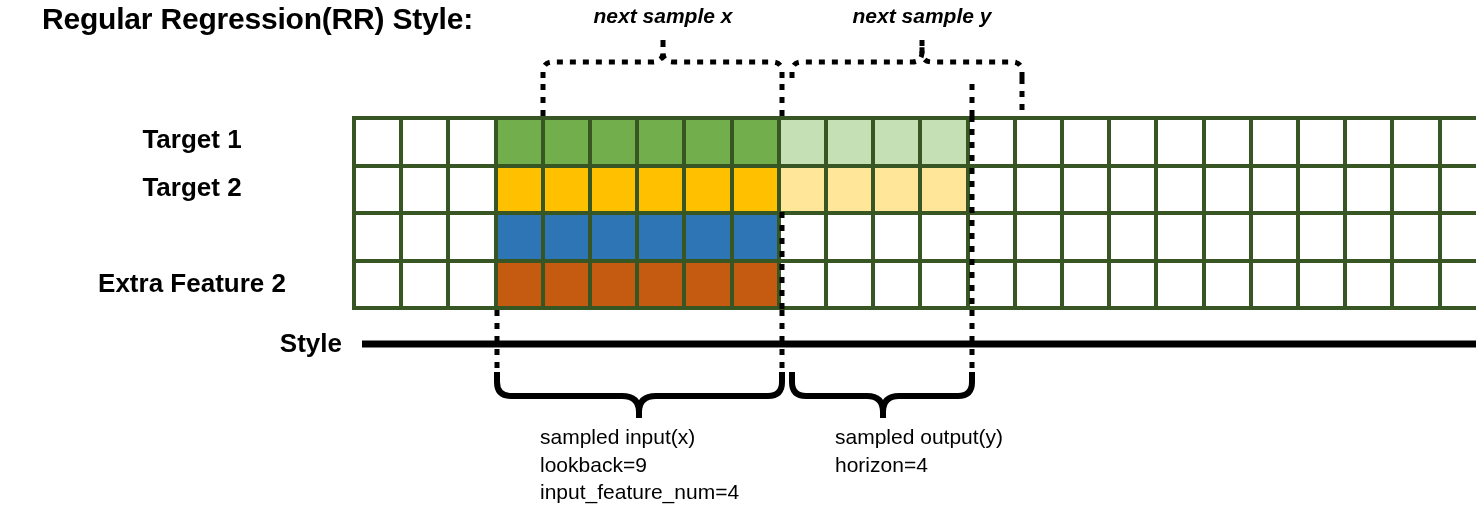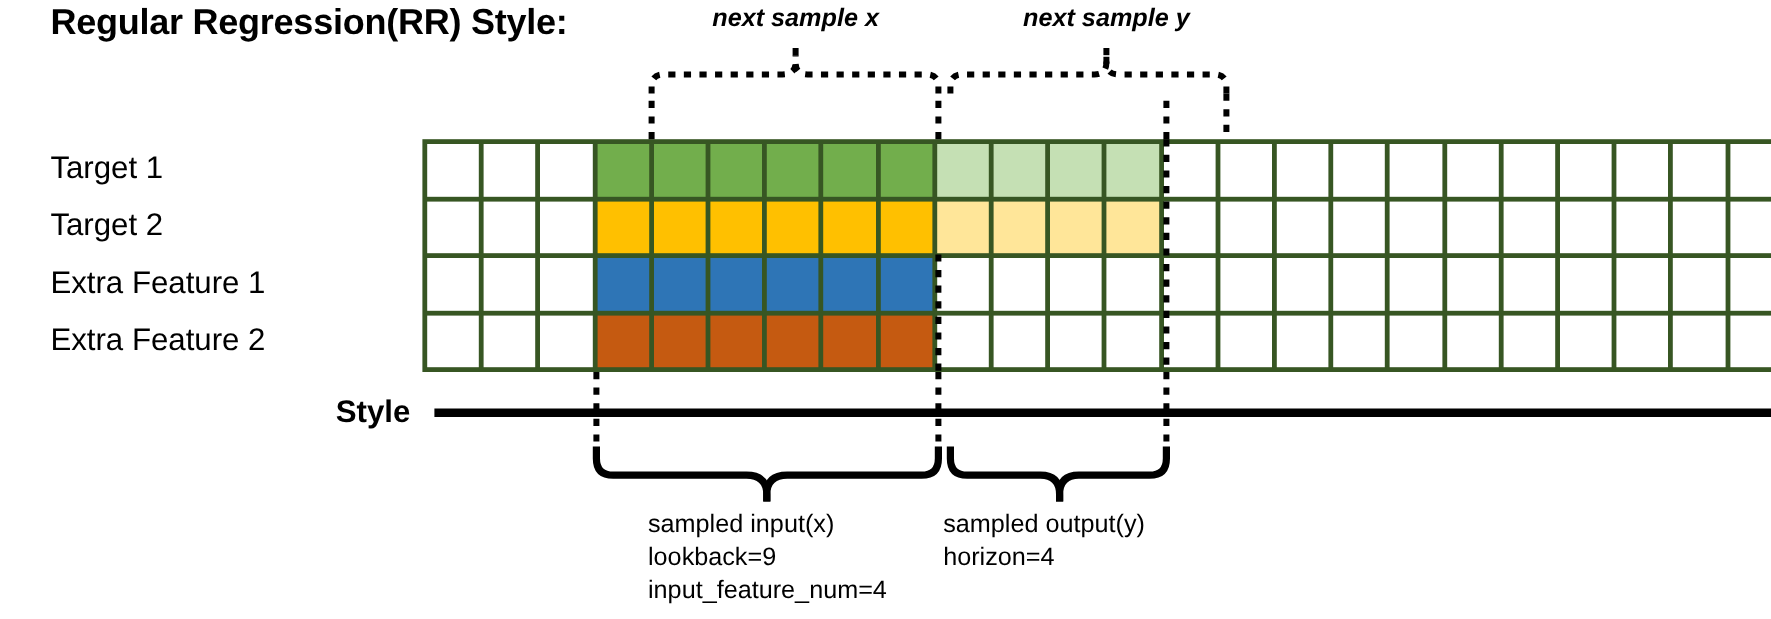--- a/index.html
+++ b/index.html
@@ -27,23 +27,23 @@
     color: #000000;
     white-space: nowrap;
     letter-spacing: -0.2px;
   }
 
   
   .row-label {
     position: absolute;
     right: 0;
     width: 300px;
-    text-align: left;
+    text-align: center;
     font-size: 26px;
-    font-weight: 400;
+    font-weight: 700;
     color: #000000;
     white-space: nowrap;
     line-height: 1;
   }
   #labels {
     position: absolute;
     left: 0px;
     top: 116px;
     width: 310px;
     height: 194px;
@@ -118,21 +118,20 @@
 </head>
 <body>
 
 <div id="root">
 
   <div id="title">Regular Regression(RR) Style:</div>
 
   <div id="labels">
     <div class="row-label" style="top:10px;">Target 1</div>
     <div class="row-label" style="top:58px;">Target 2</div>
-    <div class="row-label" style="top:106px;">Extra Feature 1</div>
     <div class="row-label" style="top:154px;">Extra Feature 2</div>
   </div>
 
   <div id="time-label">Style</div>
 
   <div id="grid" style="background: rgb(55, 86, 35);">
       <div class="grid-row">
         <div class="cell" style="background: rgb(255, 255, 255);"></div>
         <div class="cell" style="background: rgb(255, 255, 255);"></div>
         <div class="cell" style="background: rgb(255, 255, 255);"></div>
@@ -296,18 +295,18 @@
   </svg>
 
   <div class="top-note" style="left:790px; top:4px; width:200px;">next sample y</div>
   <div class="top-note" style="left:531px; top:4px; width:200px;">next sample x</div>
 
   <div class="bottom-note" style="left:508px; top:423px;">
     <div>sampled input(x)</div>
     <div>lookback=9</div>
     <div>input_feature_num=4</div>
   </div>
-  <div class="bottom-note" style="left:754px; top:423px;">
+  <div class="bottom-note" style="left:803px; top:423px;">
     <div>sampled output(y)</div>
     <div>horizon=4</div>
   </div>
 
 </div>
 
 </body></html>

